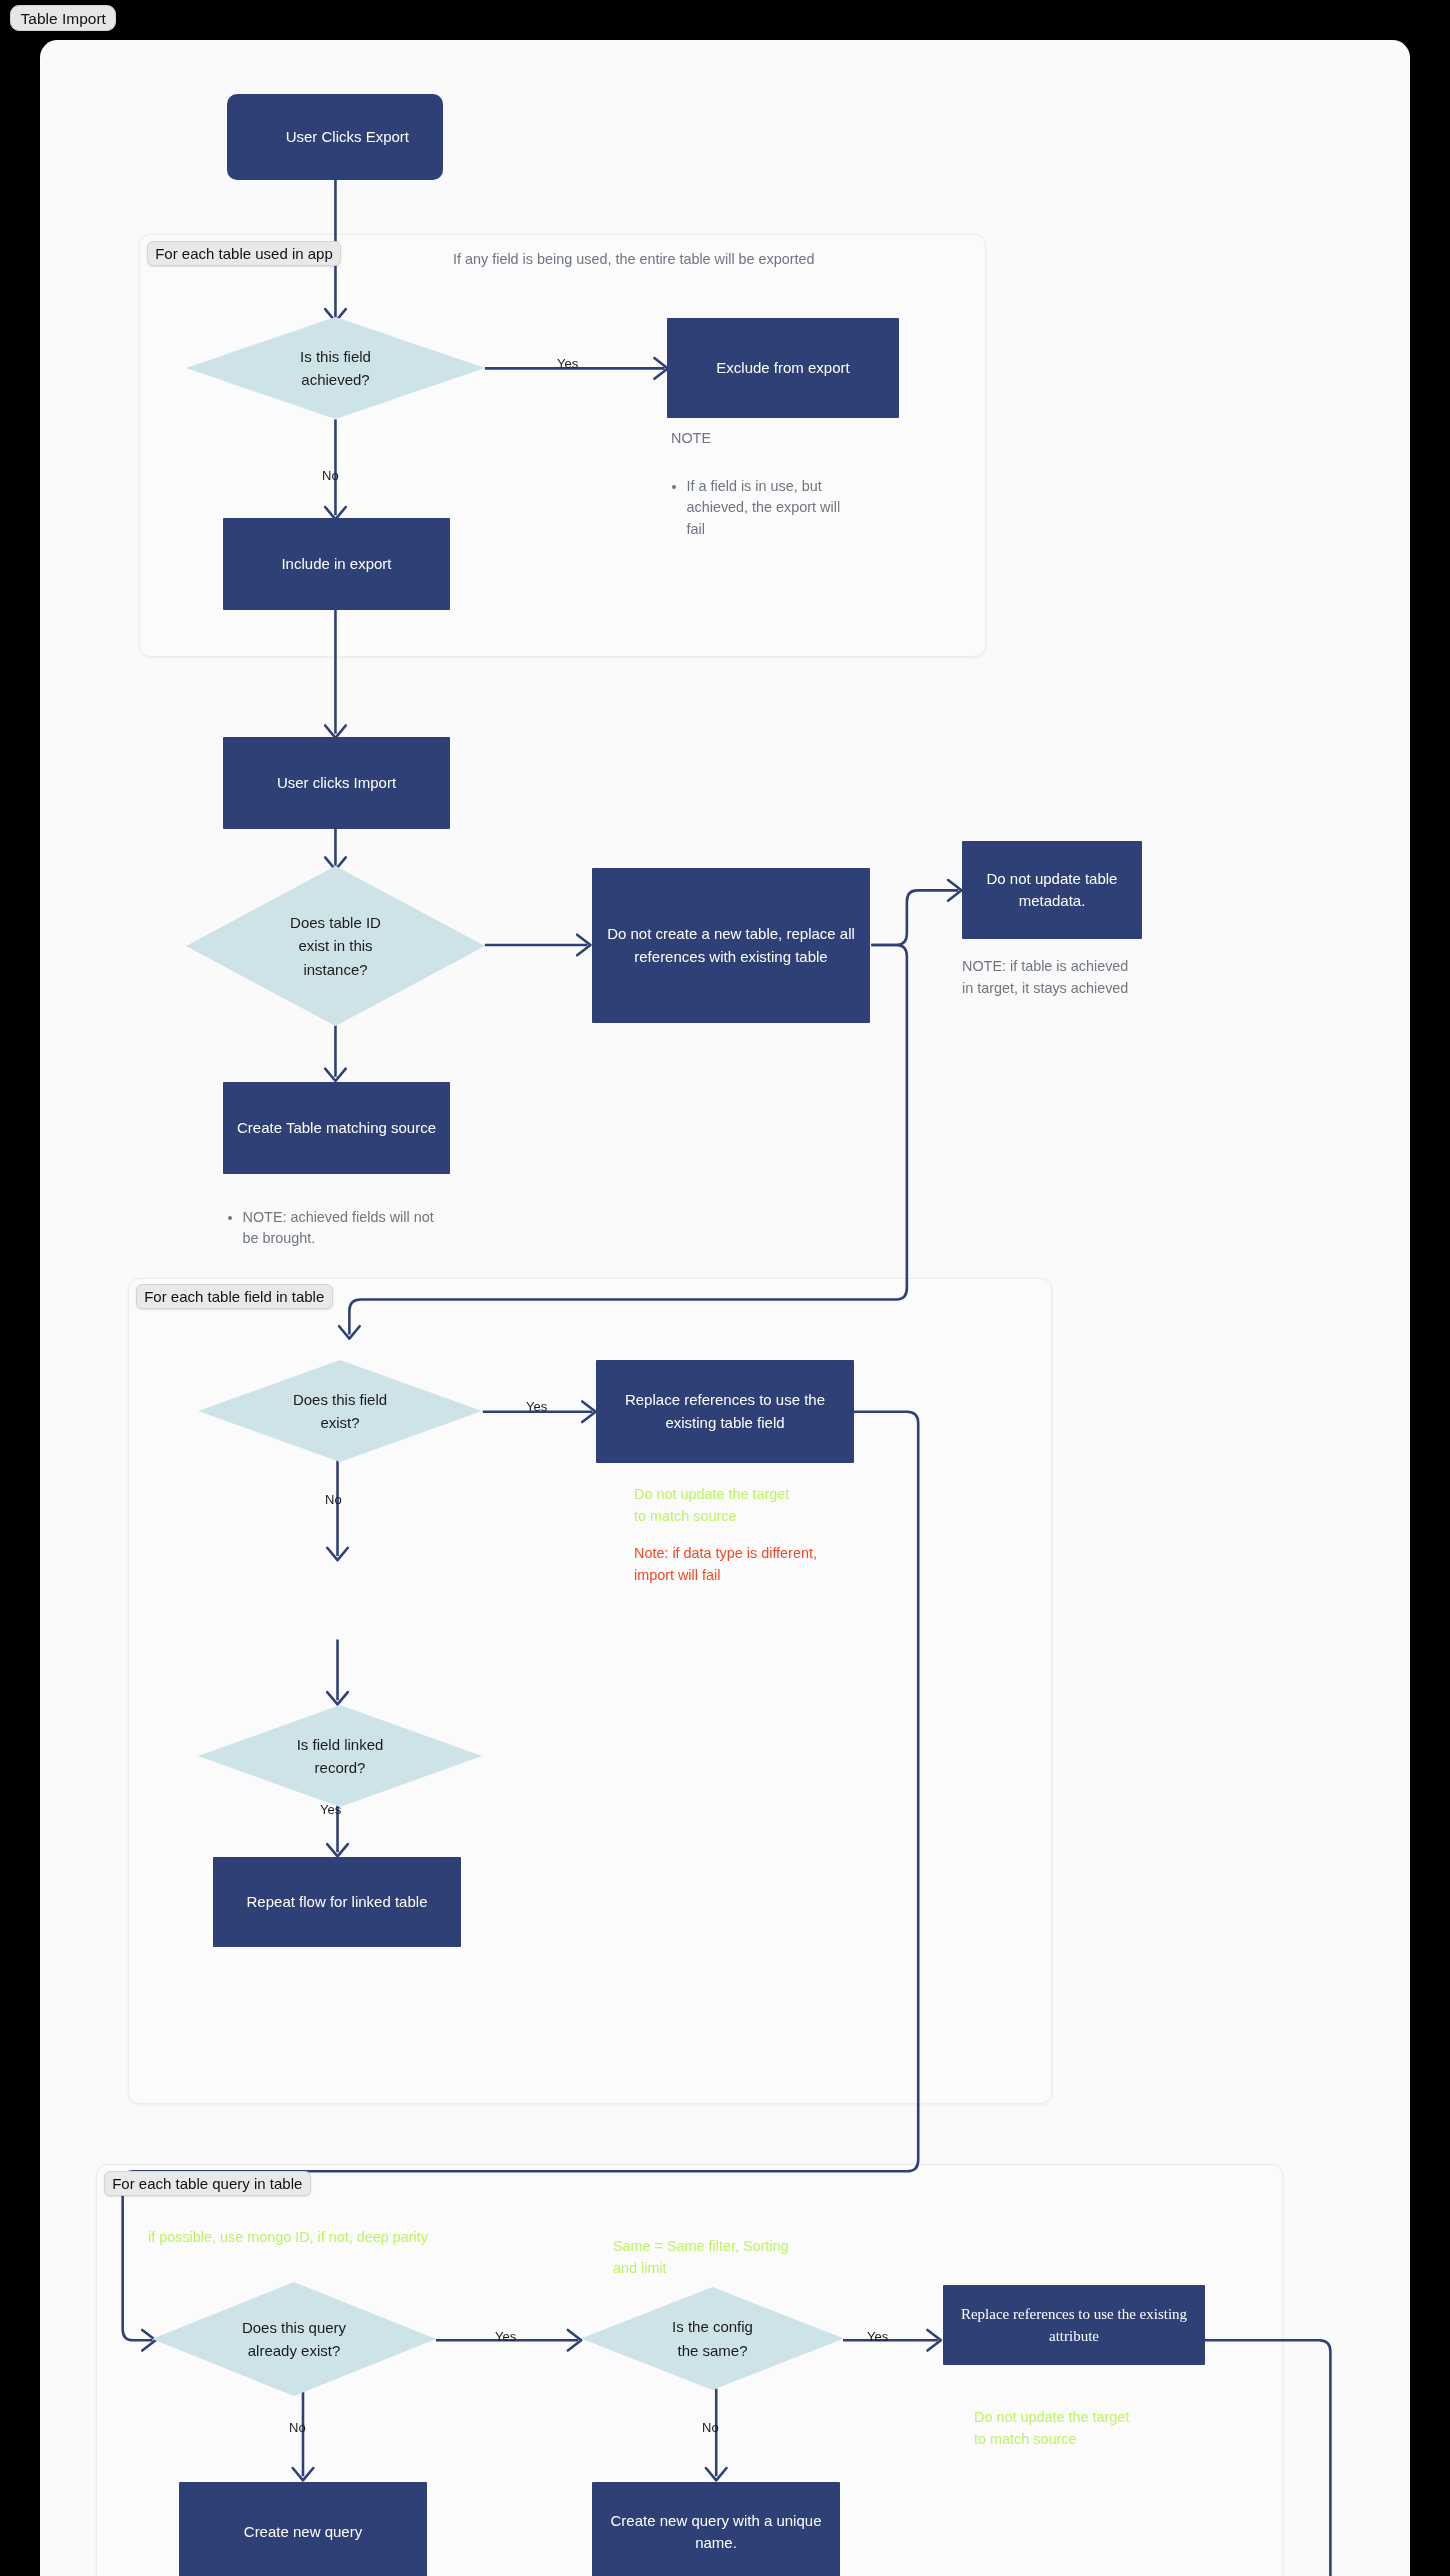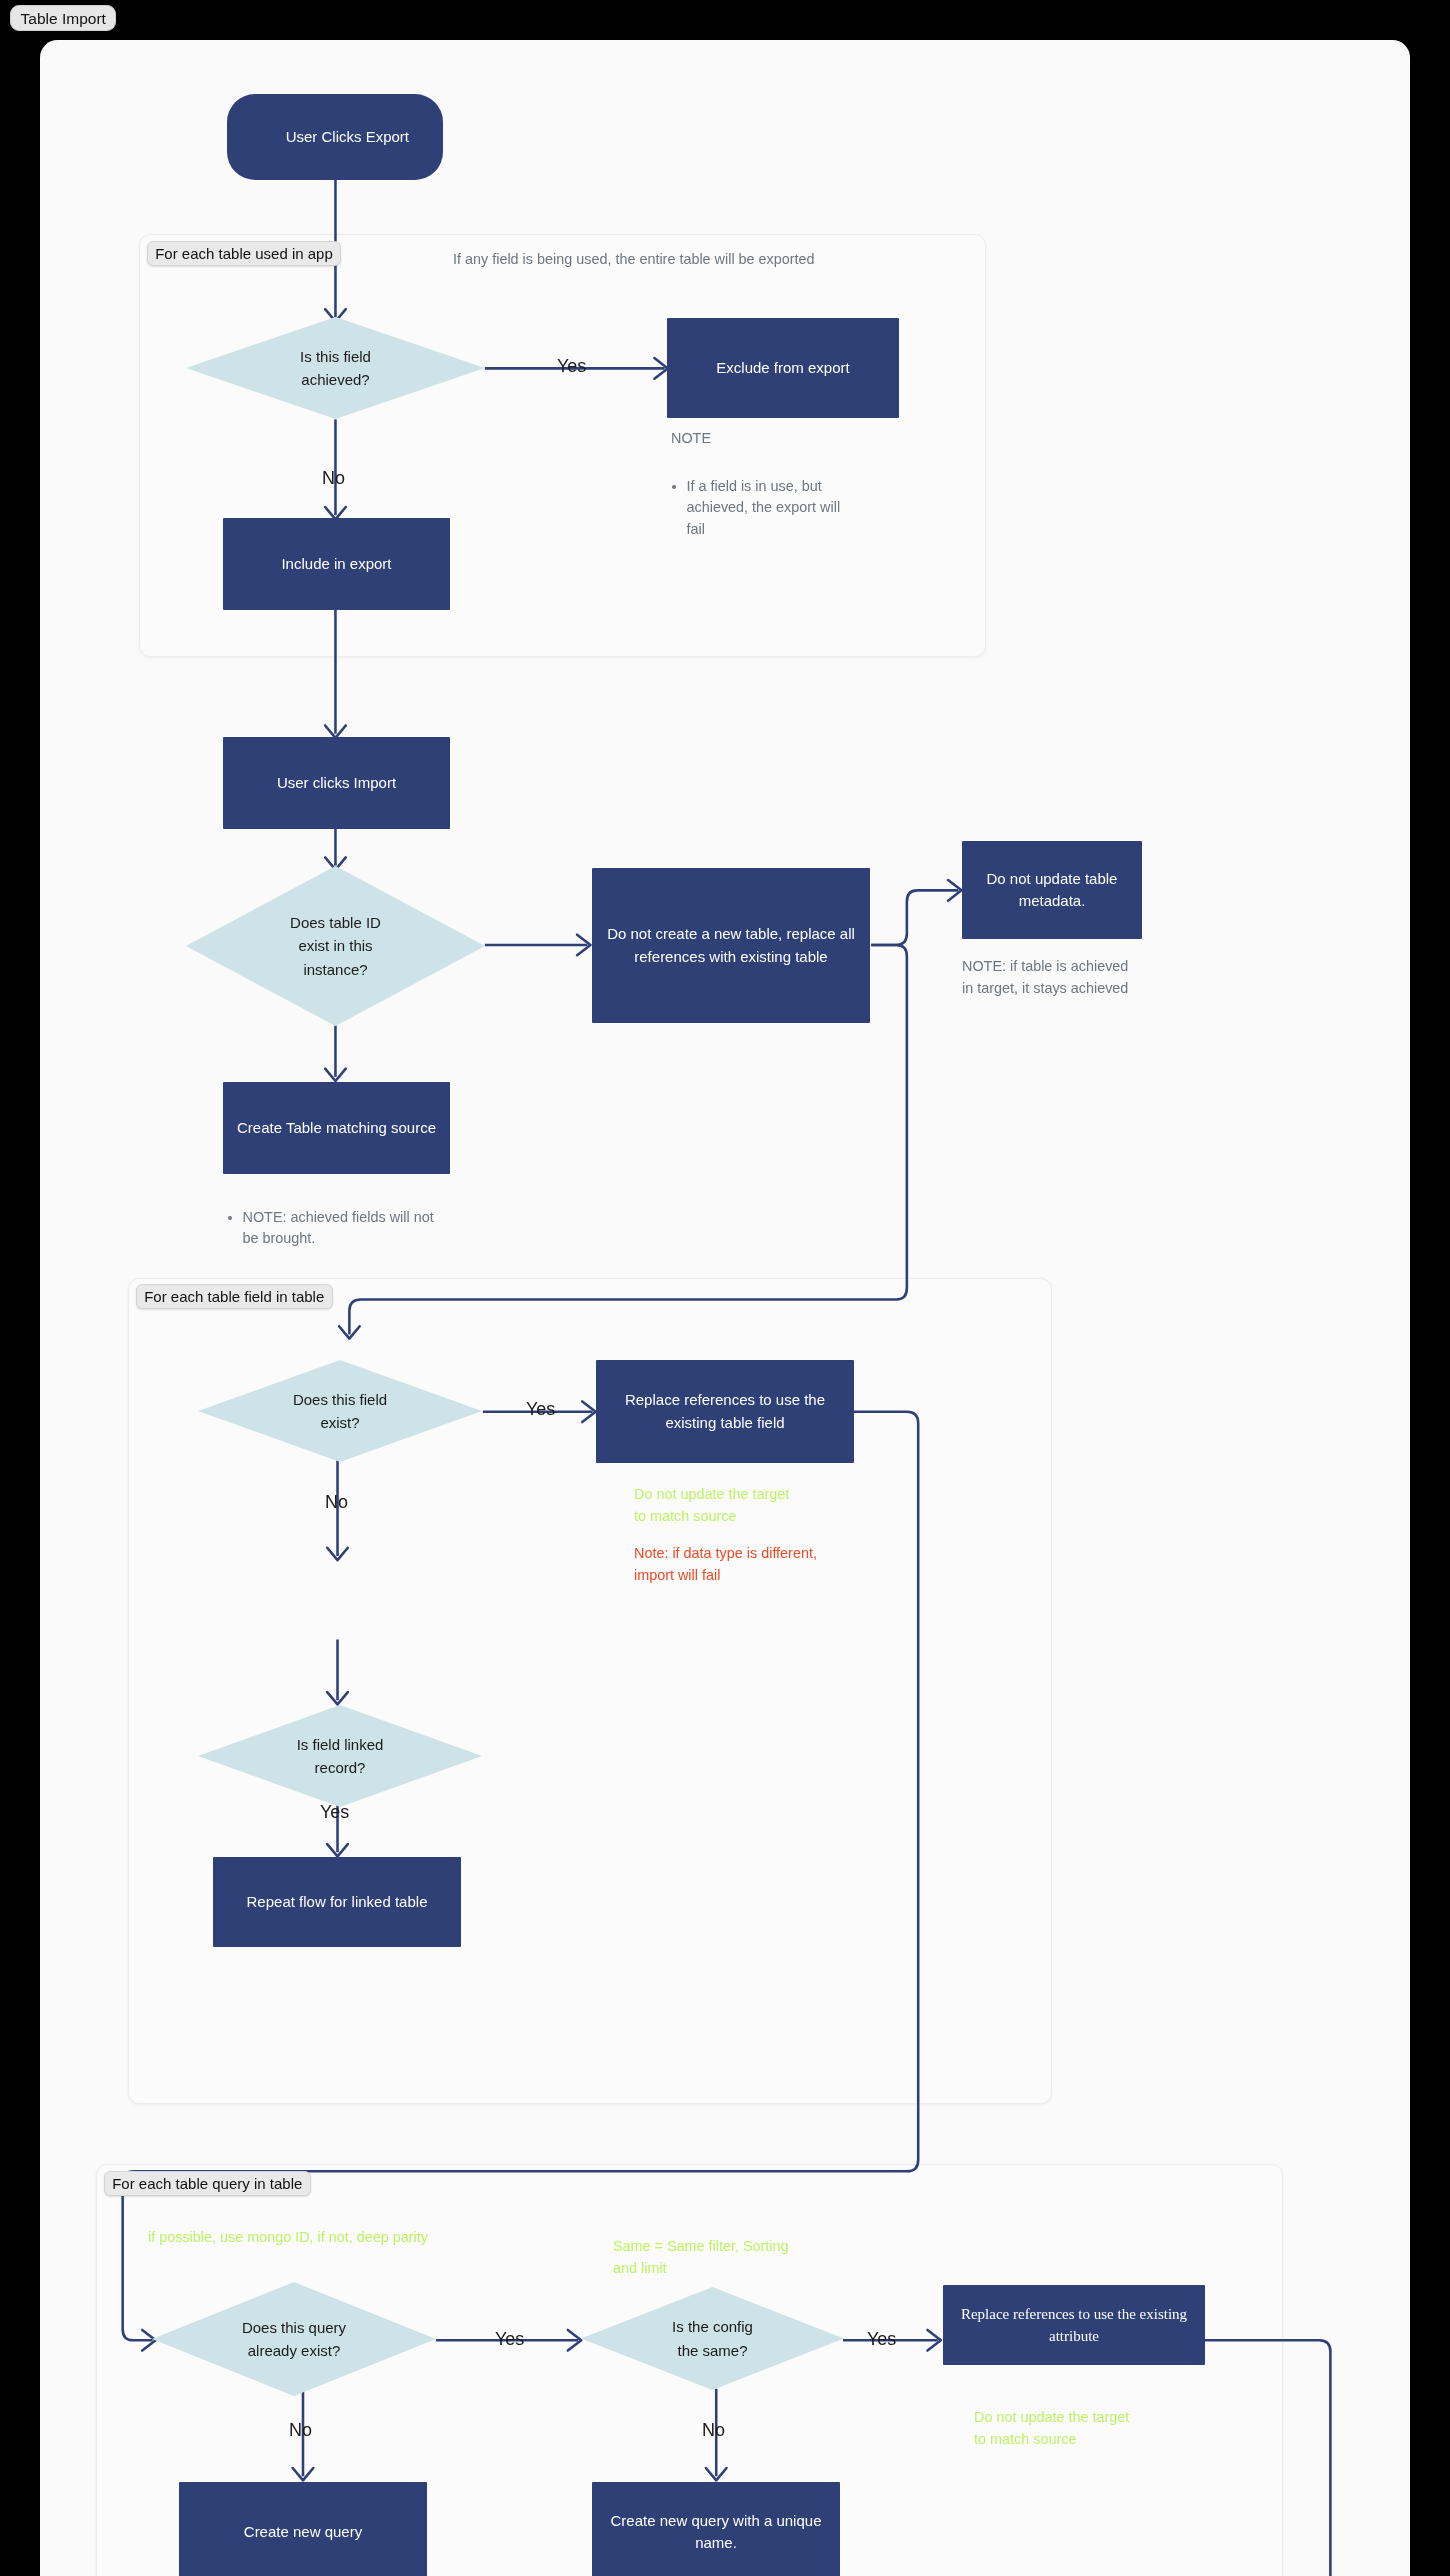--- a/index.html
+++ b/index.html
@@ -35,21 +35,21 @@
 
   
   .node{
     position:absolute;display:flex;align-items:center;justify-content:center;
     text-align:center;z-index:20;box-sizing:border-box;
   }
   .box{
     background:#2e4076;color:#ffffff;border-radius:1px;
     font-size:15px;line-height:1.5;padding:5.2px 9.3px;
   }
-  .box.stadium{border-radius:28px;padding-left:34px;}
+  .box.stadium{border-radius:10px;padding-left:34px;}
   .diamond{
     z-index:20;position:absolute;display:flex;align-items:center;
     justify-content:center;text-align:center;
   }
   .diamond .dshape{
     position:absolute;inset:0;background:#cde3e8;
     clip-path:polygon(50% 0,100% 50%,50% 100%,0 50%);
   }
   .diamond .dtext{
     position:relative;z-index:2;color:#1b1b1b;font-size:15px;line-height:1.55;
@@ -62,21 +62,21 @@
     white-space:pre-line;
   }
   .note.dark{color:#bef264;}
   .note.red{color:#ef4a25;}
   .note.bullet{padding-left:0;}
   .note ul{margin:0;padding-left:15.5px;}
   .note li{margin:0;}
 
   
   .elabel{
-    position:absolute;z-index:25;color:#1b1b1b;font-size:18px;
+    position:absolute;z-index:25;color:#1b1b1b;font-size:13px;
     background:transparent;line-height:1;
   }
 
   
   #edges{position:absolute;left:0;top:0;width:1451px;height:3380px;z-index:10;
          pointer-events:none;}
   #edges path,#edges line{fill:none;stroke:#2e4076;stroke-width:5;}
   #edges .arrowhead{fill:none;stroke:#2e4076;stroke-width:5;
                     stroke-linecap:round;stroke-linejoin:round;}
 </style>

